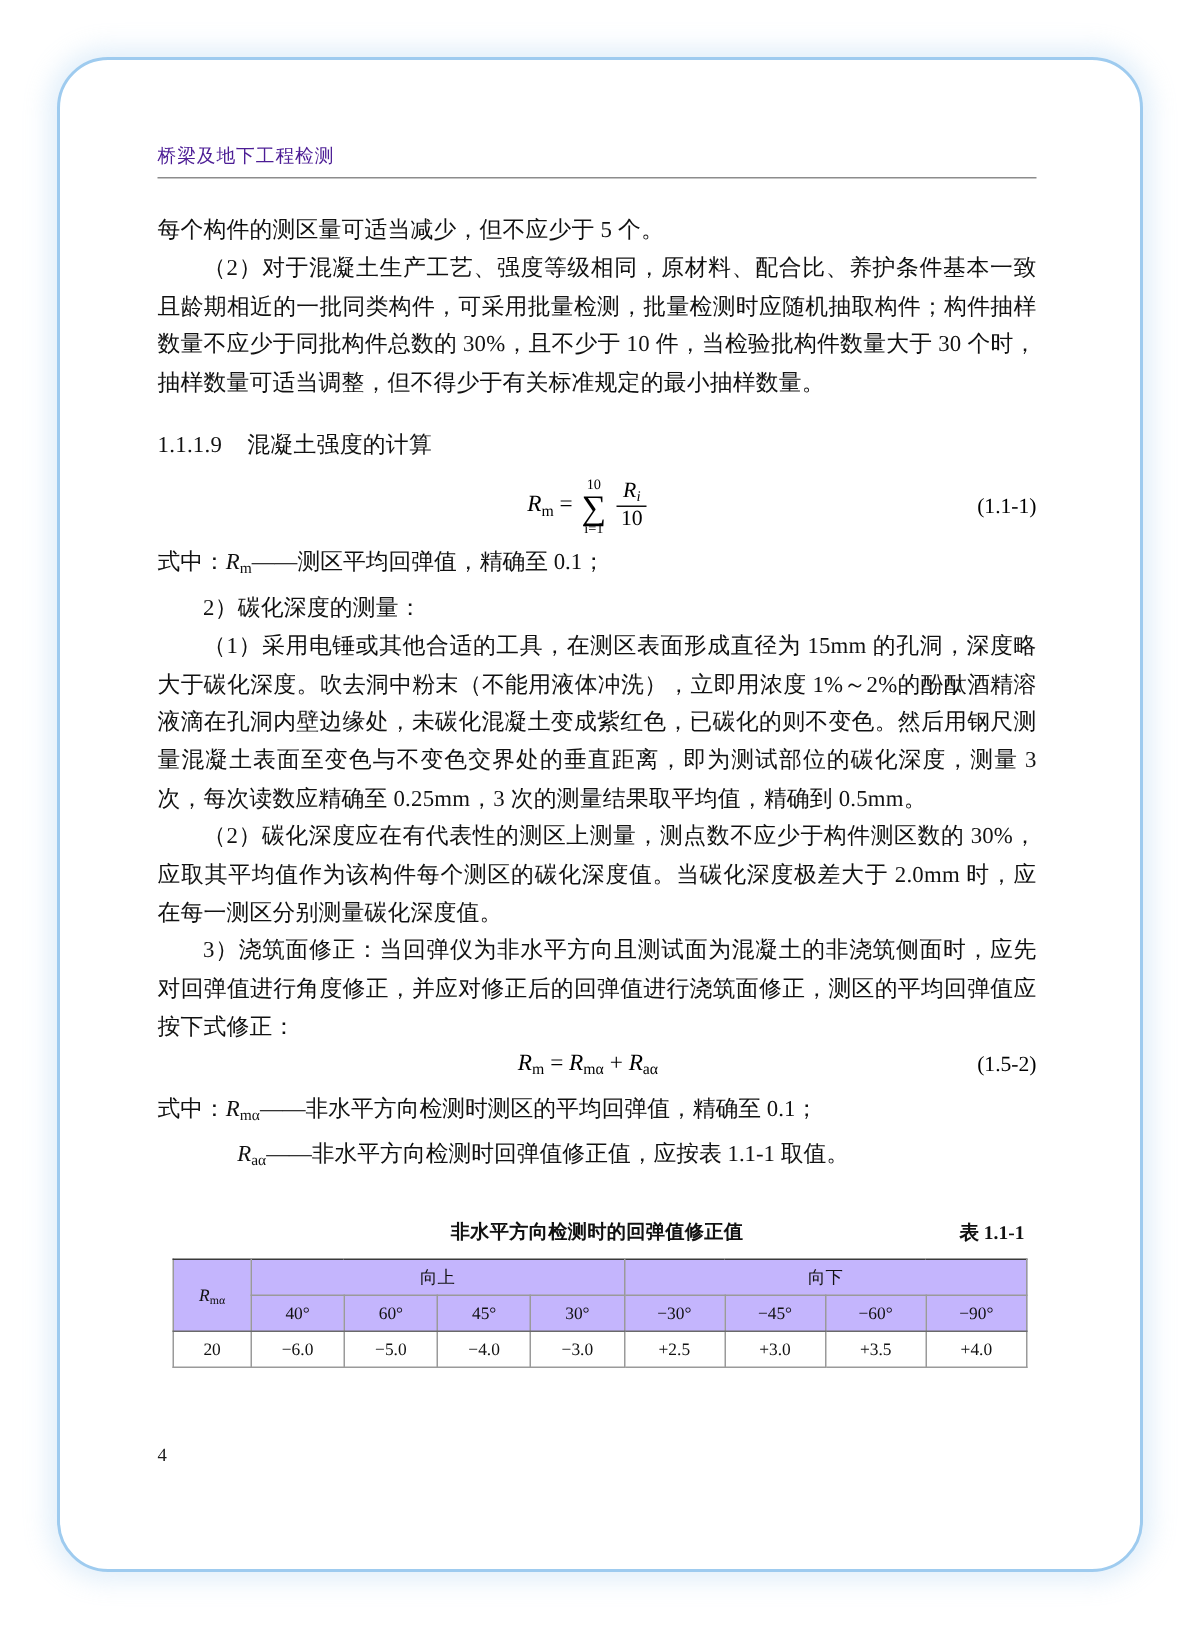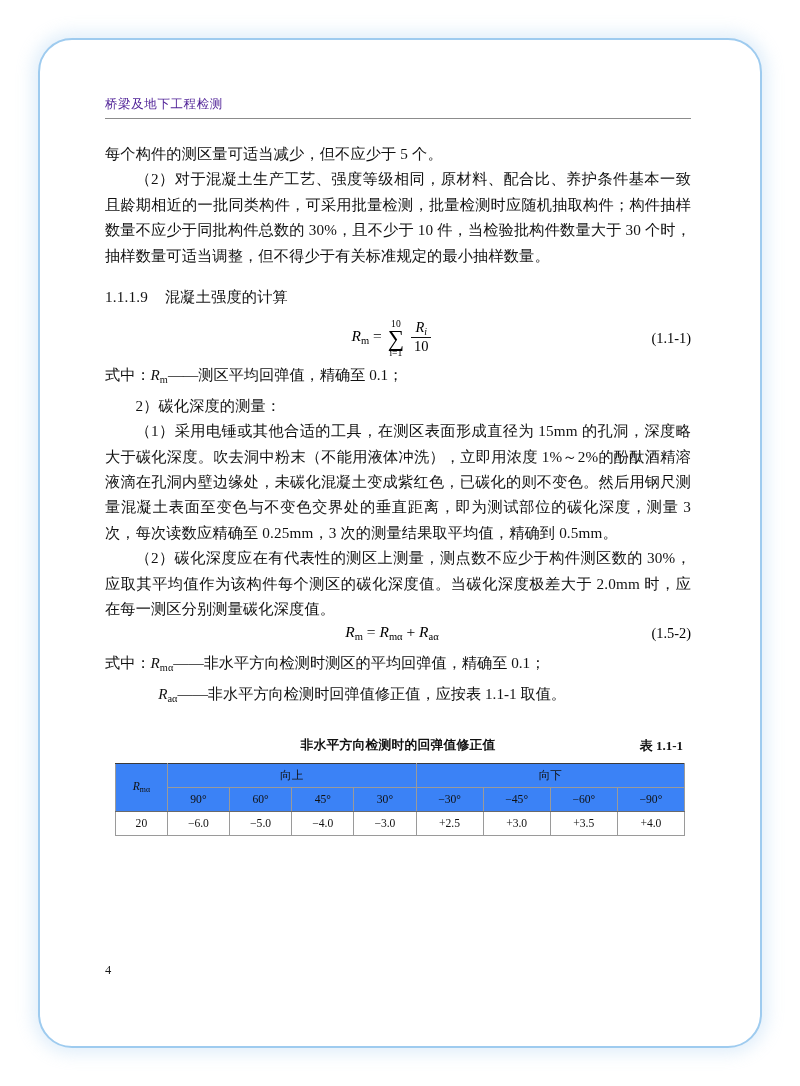--- a/index.html
+++ b/index.html
@@ -176,21 +176,21 @@
     color: #111;
   }
   table.data th, table.data td {
     border: 1px solid #9a9a9a;
     text-align: center;
     padding: 0;
     height: 23px;
     font-weight: normal;
   }
   table.data thead th {
-    background: #3b82f6;
+    background: #c4b5fd;
   }
   table.data tbody td {
     background: #ffffff;
   }
   table.data .top-edge { border-top: 1.6px solid #3a3a3a; }
   table.data .hdr-bot { border-bottom: 1.4px solid #6a6a6a; }
   .colhead { font-style: italic; }
 
   
   #page-number {
@@ -238,20 +238,21 @@
       <div class="formula-tag">(1.1-1)</div>
     </div>
 
     <div class="where">
       <span>式中：</span><span class="mvar">R</span><span class="msub">m</span><span>——测区平均回弹值，精确至 0.1；</span>
     </div>
 
     <p class="para indent2">2）碳化深度的测量：</p>
     <p class="para indent2">（1）采用电锤或其他合适的工具，在测区表面形成直径为 15mm 的孔洞，深度略大于碳化深度。吹去洞中粉末（不能用液体冲洗），立即用浓度 1%～2%的酚酞酒精溶液滴在孔洞内壁边缘处，未碳化混凝土变成紫红色，已碳化的则不变色。然后用钢尺测量混凝土表面至变色与不变色交界处的垂直距离，即为测试部位的碳化深度，测量 3 次，每次读数应精确至 0.25mm，3 次的测量结果取平均值，精确到 0.5mm。</p>
     <p class="para indent2">（2）碳化深度应在有代表性的测区上测量，测点数不应少于构件测区数的 30%，应取其平均值作为该构件每个测区的碳化深度值。当碳化深度极差大于 2.0mm 时，应在每一测区分别测量碳化深度值。</p>
+    <p class="para indent2">3）浇筑面修正：当回弹仪为非水平方向且测试面为混凝土的非浇筑侧面时，应先对回弹值进行角度修正，并应对修正后的回弹值进行浇筑面修正，测区的平均回弹值应按下式修正：</p>
 
     <div class="formula-row tight">
       <div class="formula-body">
         <span class="mvar">R</span><span class="msub">m</span>
         <span>=</span>
         <span class="mvar">R</span><span class="msub">mα</span>
         <span>+</span>
         <span class="mvar">R</span><span class="msub">aα</span>
       </div>
       <div class="formula-tag">(1.5-2)</div>
@@ -271,21 +272,21 @@
       </div>
 
       <table class="data">
         <thead>
           <tr>
             <th rowspan="2" class="top-edge hdr-bot"><span class="colhead">R</span><span class="msub">mα</span></th>
             <th colspan="4" class="top-edge">向上</th>
             <th colspan="4" class="top-edge">向下</th>
           </tr>
           <tr>
-            <th class="hdr-bot">90°</th>
+            <th class="hdr-bot">40°</th>
             <th class="hdr-bot">60°</th>
             <th class="hdr-bot">45°</th>
             <th class="hdr-bot">30°</th>
             <th class="hdr-bot">−30°</th>
             <th class="hdr-bot">−45°</th>
             <th class="hdr-bot">−60°</th>
             <th class="hdr-bot">−90°</th>
           </tr>
         </thead>
         <tbody>

